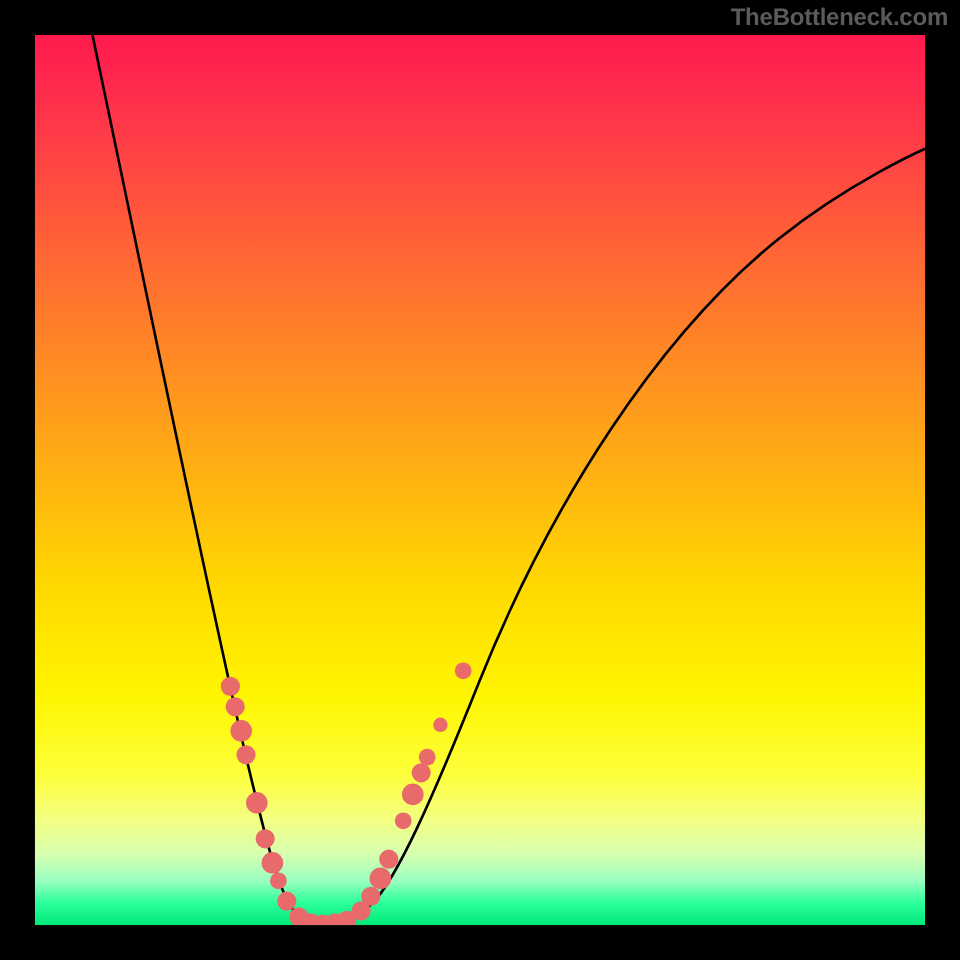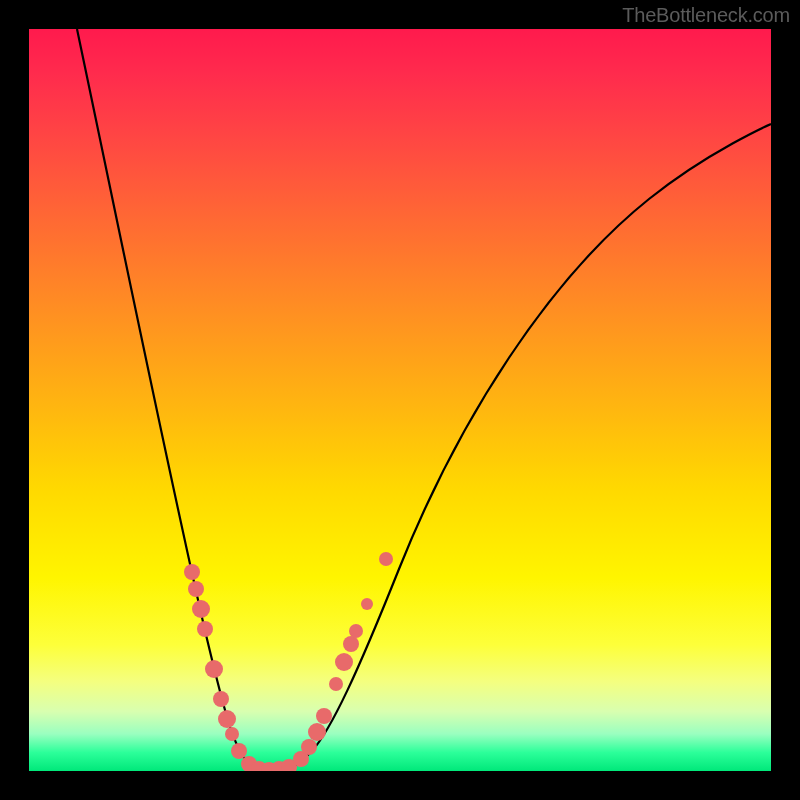--- a/index.html
+++ b/index.html
@@ -44,21 +44,21 @@
       #2cff9a 97.5%,
       #00e87a 100%
     );
   }
   .watermark {
     position: absolute;
     top: 4px;
     right: 10px;
     color: #5b5b5b;
     font-size: 20px;
-    font-weight: 400;
+    font-weight: 700;
     letter-spacing: -0.2px;
     user-select: none;
   }
   svg.curve {
     position: absolute;
     inset: 0;
   }
   .curve-path {
     fill: none;
     stroke: #000;

